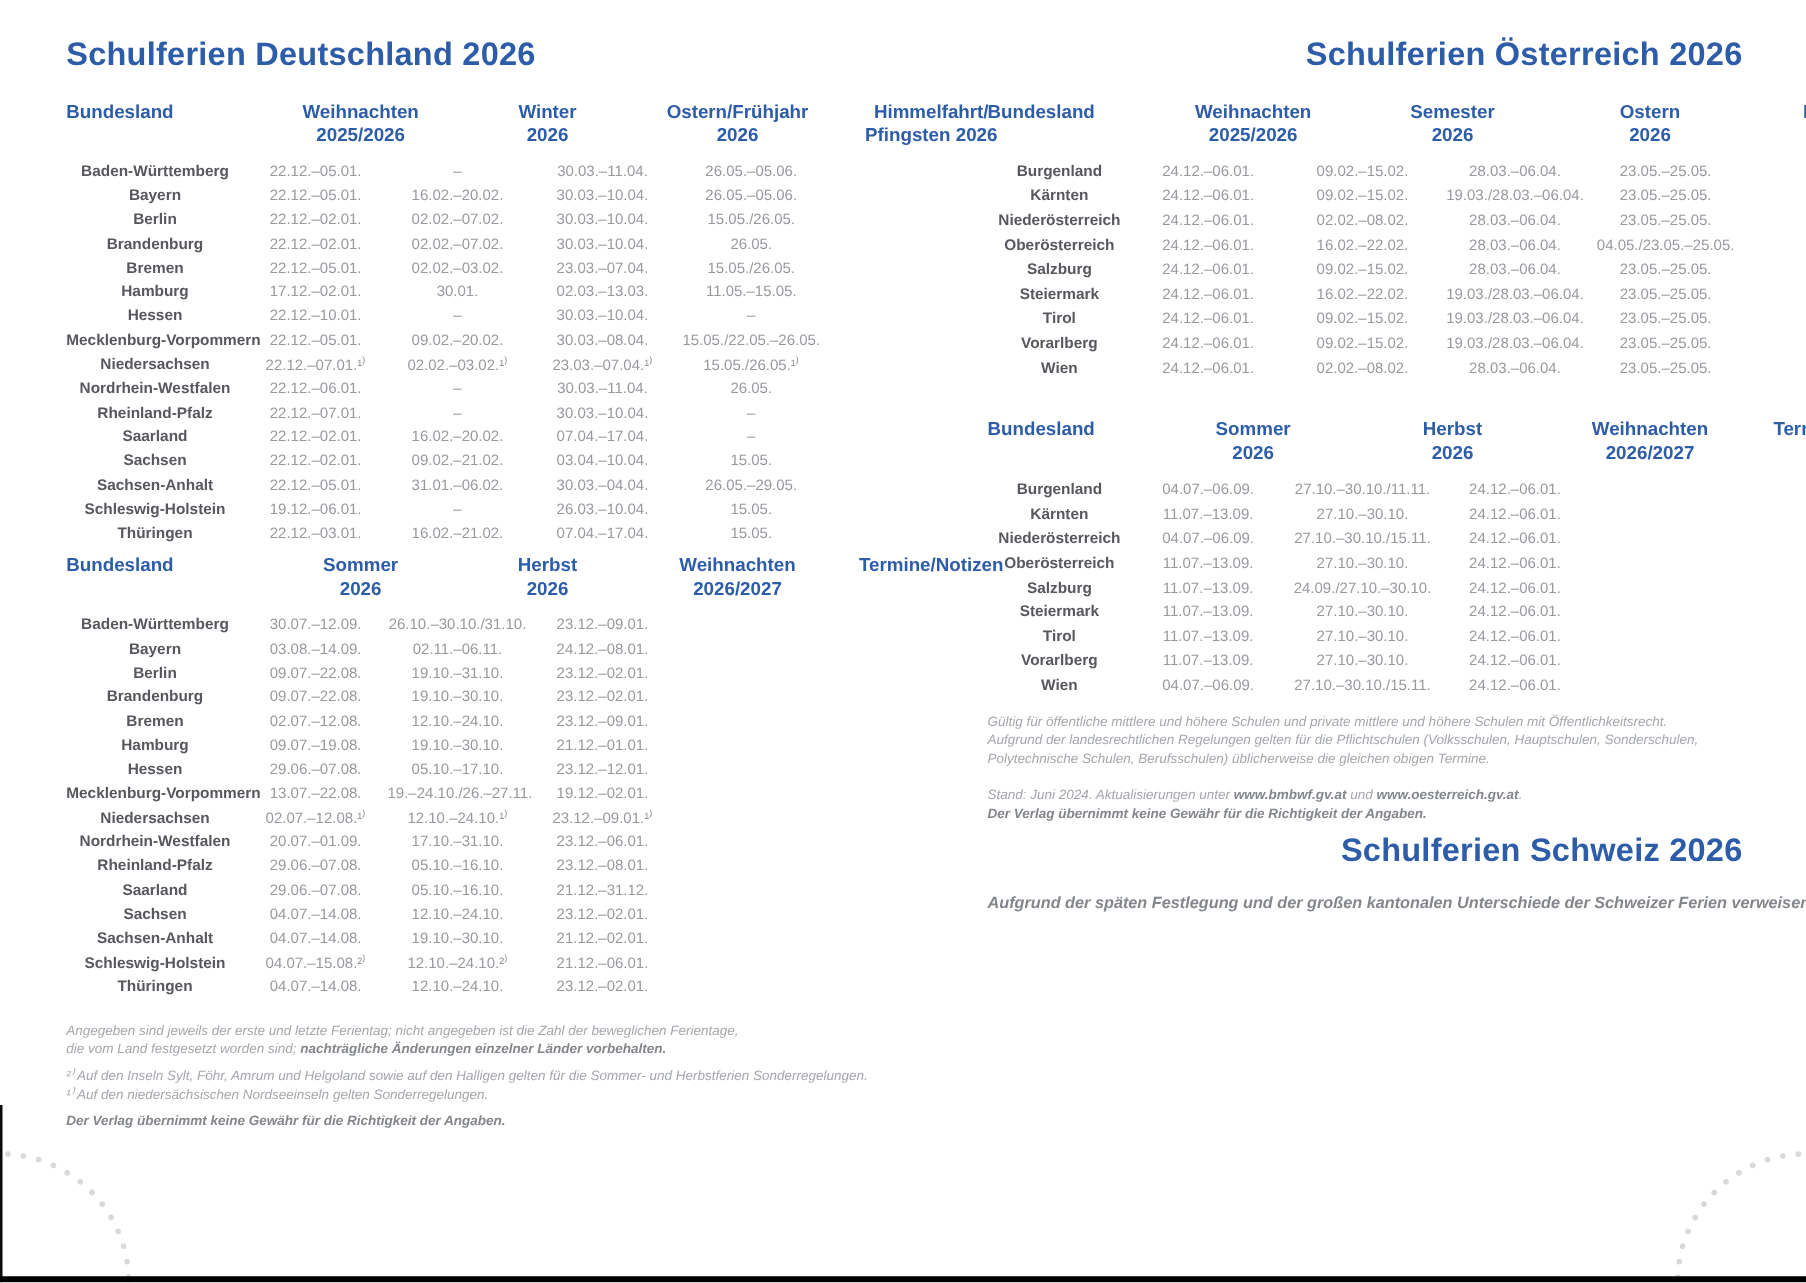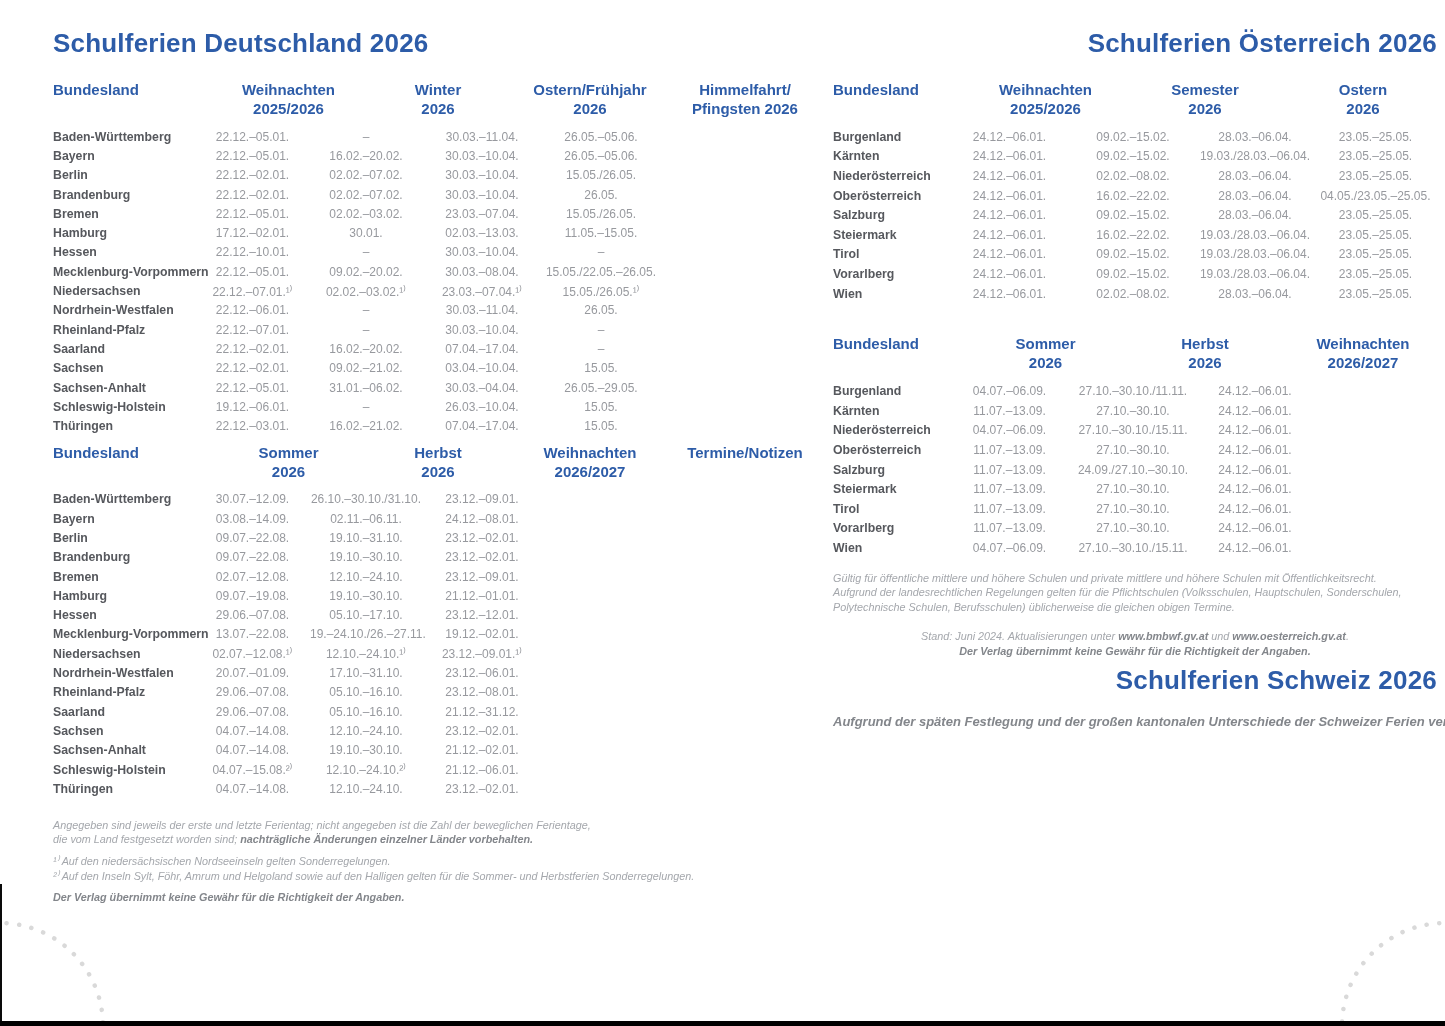--- a/index.html
+++ b/index.html
@@ -2,21 +2,21 @@
 <html><head>
 <meta charset="utf-8">
 <style>
   html,body { margin:0; padding:0; background:#e8e8e8; }
   #page {
     position:relative; width:1445px; height:1026px; background:#ffffff;
     font-family:"Liberation Sans", sans-serif; overflow:hidden;
   }
   .col { position:absolute; top:28px; }
   #col-left  { left:53px;  width:607px; }
-  #col-right { left:790px; width:604px;margin-left:43px; }
+  #col-right { left:790px; width:604px; }
 
   h1.title {
     margin:0; font-size:26px; font-weight:bold; color:#2d5ca8; line-height:30px;
     letter-spacing:0.2px;
   }
   .title-right { text-align:right; }
 
   .ftable .t-head, .ftable .t-body { display:grid; }
   .g-cols .t-head, .g-cols .t-body { grid-template-columns:142px 115px 112px 120px 118px; }
   .a-cols .t-head, .a-cols .t-body { grid-template-columns:115px 123px 124px 120px 121px; }
@@ -26,30 +26,30 @@
     text-align:center; white-space:pre-line;
   }
   .ftable .th:first-child { text-align:left; }
   .ftable .t-body { align-items:center; }
   .g-body .t-body { grid-auto-rows:19.3px; }
   .a-body .t-body { grid-auto-rows:19.6px; }
   .ftable .cell {
     font-size:12px; color:#97999e; text-align:center; white-space:nowrap;
   }
   .ftable .cell.name {
-    text-align:left; color:#56585d; font-weight:bold; font-size:12.3px;
+    text-align:center; color:#56585d; font-weight:bold; font-size:12.3px;
   }
 
   .mt-head1 { margin-top:22px; }
   .mt-t2-de { margin-top:7px; }
   .mt-t2-at { margin-top:31px; }
 
   .notes { margin-top:19px; }
   .notes-at1 { margin-top:13px; }
-  .notes-at2 { margin-top:14px;text-align:center; }
+  .notes-at2 { margin-top:14px; }
   .note-par { margin-bottom:7px; }
   .note-line {
     font-size:10.8px; line-height:14.7px; color:#a4a7ac; white-space:nowrap;font-style:italic;
   }
   .note-line .nb { font-weight:bold; color:#83868b; }
 
   .swiss-title { margin-top:64px; }
   .swiss-note { margin-top:19px; }
   .swiss-note .note-line { font-size:13px; line-height:16px; }
 
@@ -259,22 +259,22 @@
           <div class="cell"></div>
         </div>
     </div>
 
     <div class="notes">
         <div class="note-par">
           <div class="note-line"><span>Angegeben sind jeweils der erste und letzte Ferientag; nicht angegeben ist die Zahl der beweglichen Ferientage,</span></div>
           <div class="note-line"><span>die vom Land festgesetzt worden sind; </span><span class="nb">nachträgliche Änderungen einzelner Länder vorbehalten.</span></div>
         </div>
         <div class="note-par">
+          <div class="note-line"><span>²⁾ Auf den Inseln Sylt, Föhr, Amrum und Helgoland sowie auf den Halligen gelten für die Sommer- und Herbstferien Sonderregelungen.</span></div>
           <div class="note-line"><span>¹⁾ Auf den niedersächsischen Nordseeinseln gelten Sonderregelungen.</span></div>
-          <div class="note-line"><span>²⁾ Auf den Inseln Sylt, Föhr, Amrum und Helgoland sowie auf den Halligen gelten für die Sommer- und Herbstferien Sonderregelungen.</span></div>
         </div>
         <div class="note-par">
           <div class="note-line"><span class="nb">Der Verlag übernimmt keine Gewähr für die Richtigkeit der Angaben.</span></div>
         </div>
       </div>
   </div>
 
   <div id="col-right" class="col">
     <h1 class="title title-right">Schulferien Österreich 2026</h1>
 

